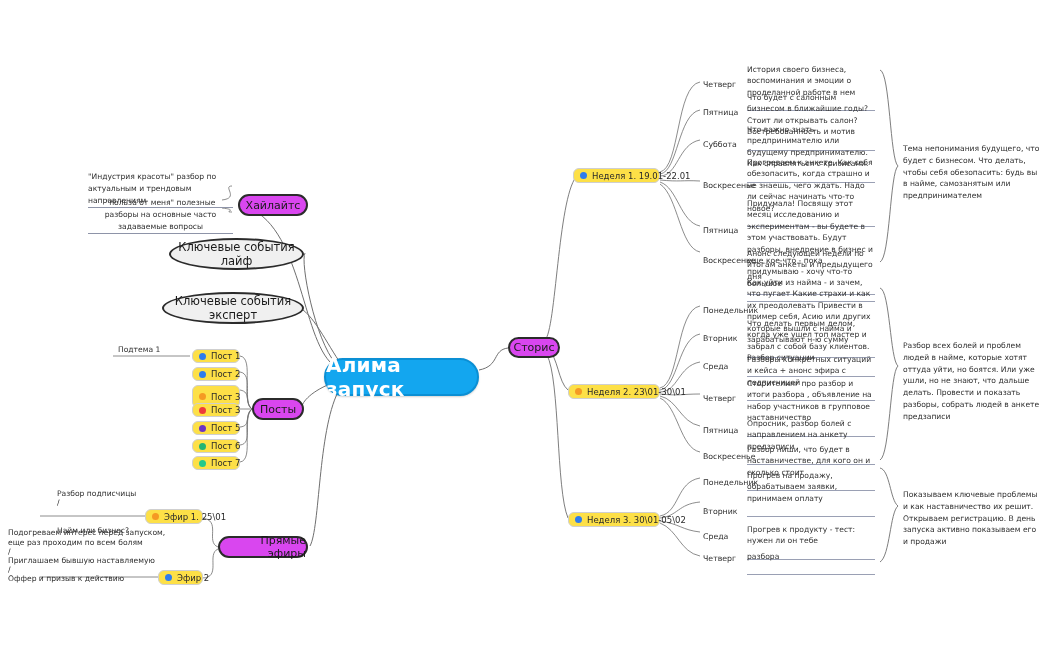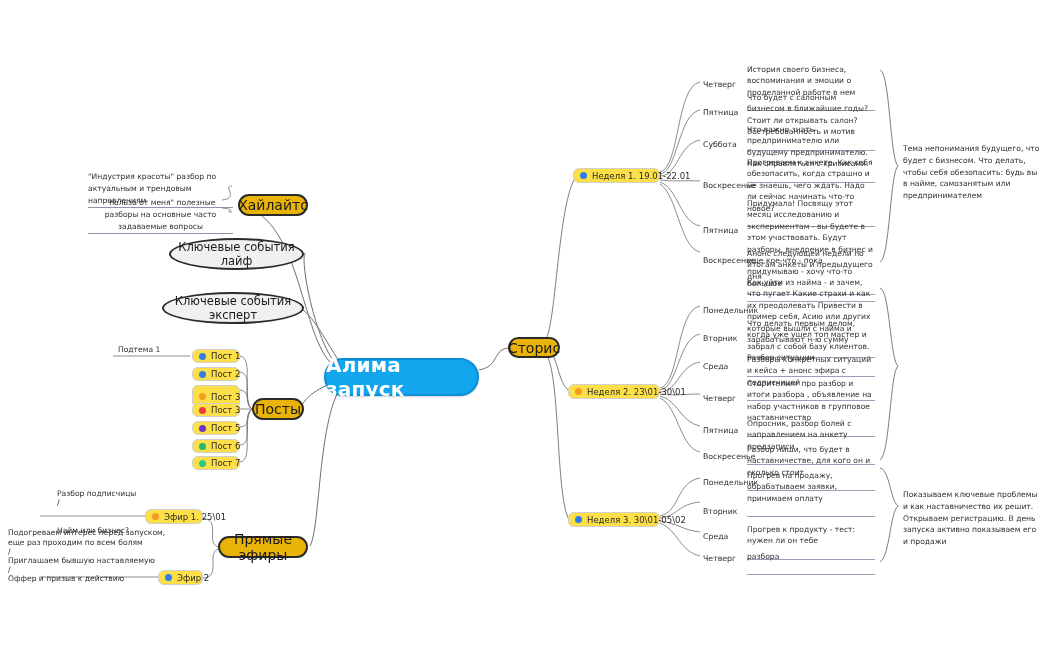--- a/index.html
+++ b/index.html
@@ -25,27 +25,27 @@
     border-radius: 26px;
     color: #ffffff;
     font-size: 20px;
     font-weight: bold;
     display: flex; align-items: center; justify-content: center;
     letter-spacing: .2px;
     box-shadow: 0 1px 2px rgba(0,0,0,.18);
   }
 
   .pill {
-    background: #eab308;
+    background: #d946ef;
     border: 2px solid #2b2b2b;
     border-radius: 999px;
     color: #1a1a1a;
-    font-size: 14px;
+    font-size: 11px;
     display: flex; align-items: center; justify-content: center;
-    text-align: center;
+    text-align: right;
   }
 
   .ellipse {
     background: #f0f0f0;
     border: 2px solid #2b2b2b;
     border-radius: 50%;
     color: #1a1a1a;
     font-size: 11.5px;
     display: flex; align-items: center; justify-content: center;
     text-align: center;
@@ -295,20 +295,21 @@
 
   <div class="day" style="left:703px; top:394px;">Четверг</div>
   <div class="leaf" style="left:747px; top:378px; width:128px;">Сторителинг про разбор и итоги разбора , объявление на набор участников в групповое наставничество</div>
 
   <div class="day" style="left:703px; top:426px;">Пятница</div>
   <div class="leaf" style="left:747px; top:418px; width:128px;">Опросник, разбор болей с направлением на анкету предзаписи</div>
 
   <div class="day" style="left:703px; top:452px;">Воскресенье</div>
   <div class="leaf" style="left:747px; top:444px; width:128px;">Разбор ниши, что будет в наставничестве, для кого он и сколько стоит</div>
 
+  <div class="summary" style="left:903px; top:340px; width:140px;">Разбор всех болей и проблем людей в найме, которые хотят оттуда уйти, но боятся. Или уже ушли, но не знают, что дальше делать. Провести и показать разборы, собрать людей в анкете предзаписи</div>
 
   <div class="node chip" style="left:568px; top:512px; width:92px; height:15px;">
     <span class="dot" style="background:#2f7ced"></span>
     <span>Неделя 3. 30\01-05\02</span>
   </div>
 
   <div class="day" style="left:703px; top:478px;">Понедельник</div>
   <div class="leaf" style="left:747px; top:470px; width:128px;">Прогрев на продажу, обрабатываем заявки, принимаем оплату</div>
 
   <div class="day" style="left:703px; top:507px;">Вторник</div>

